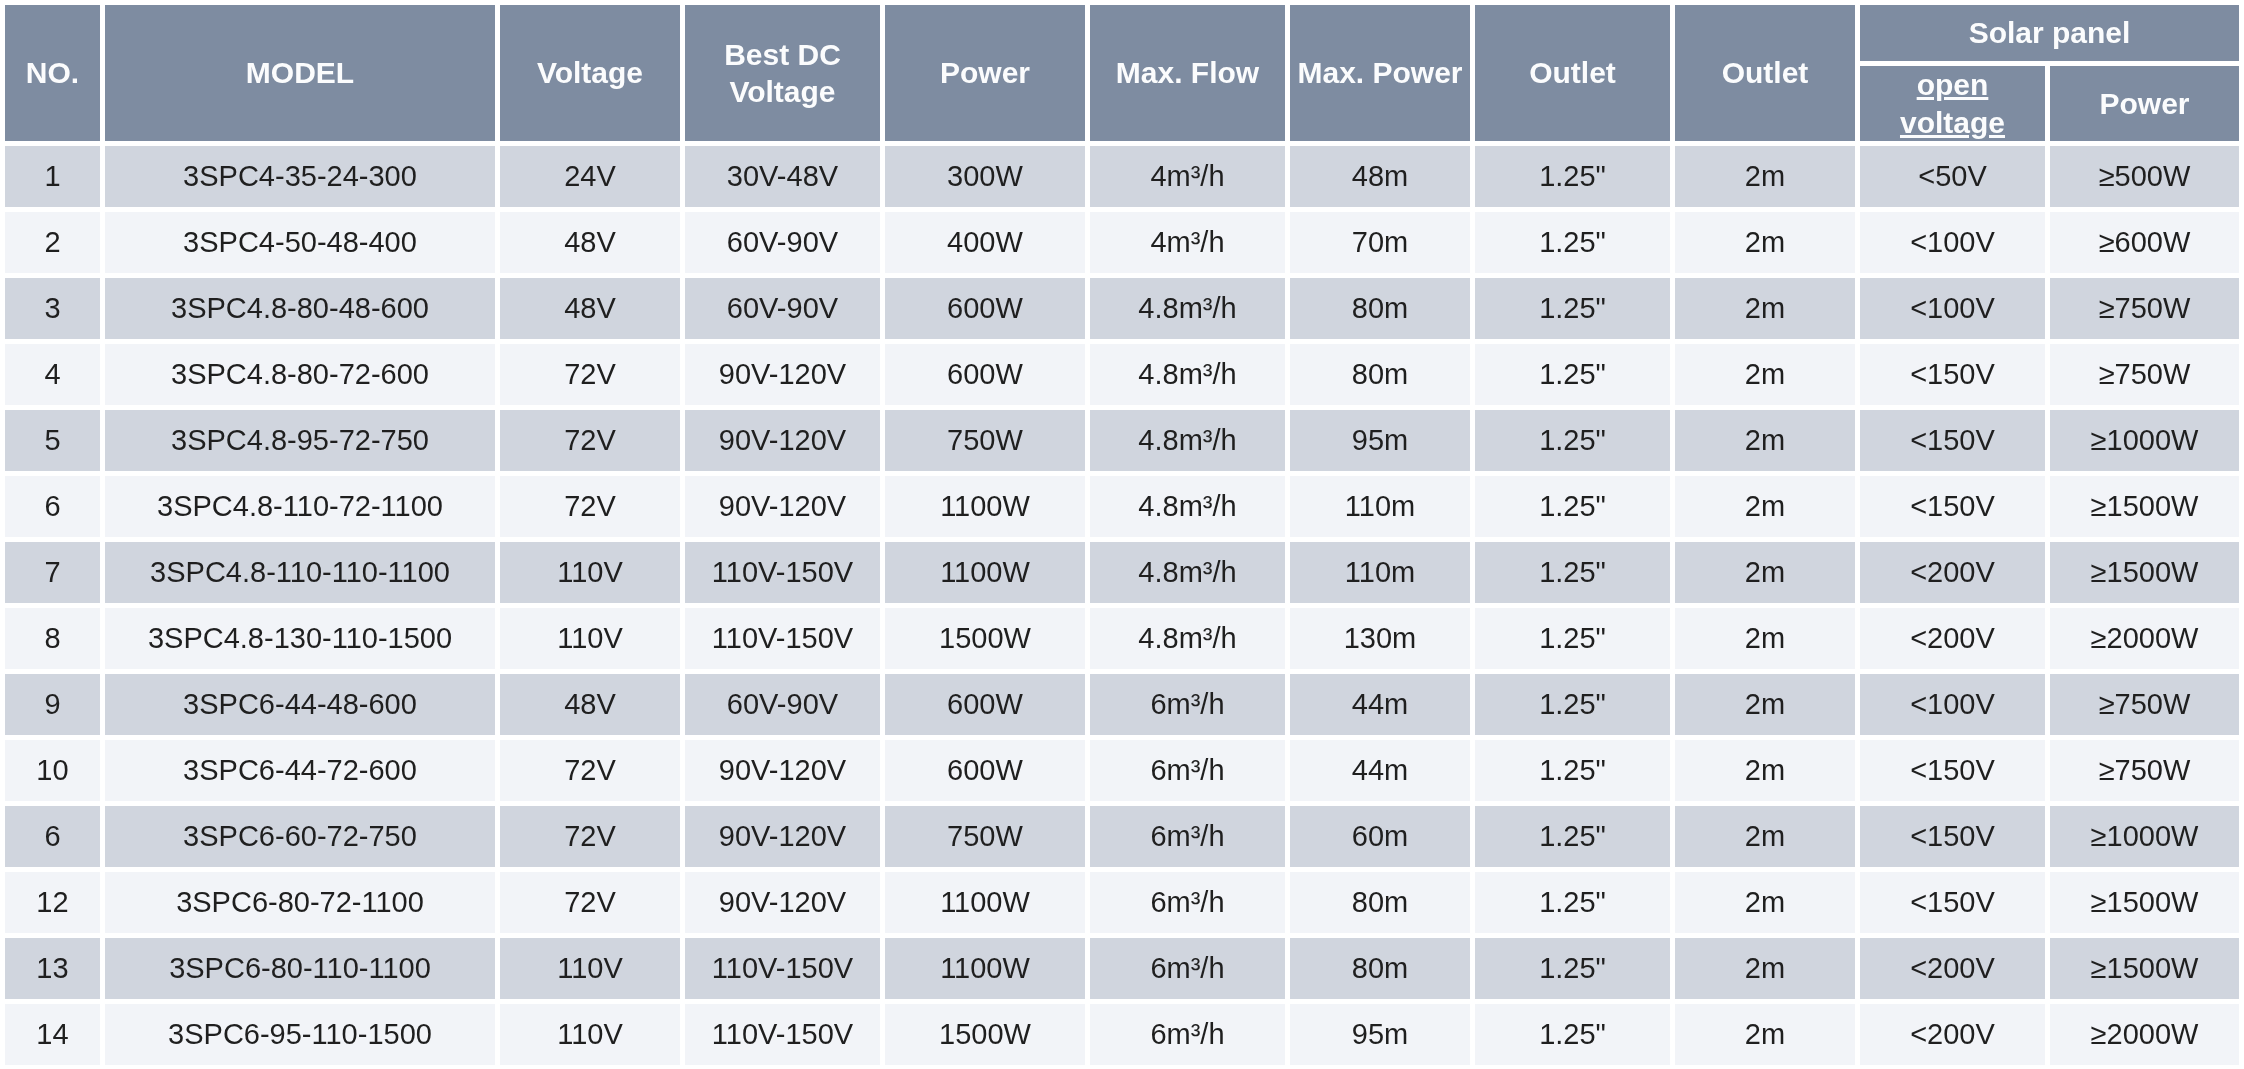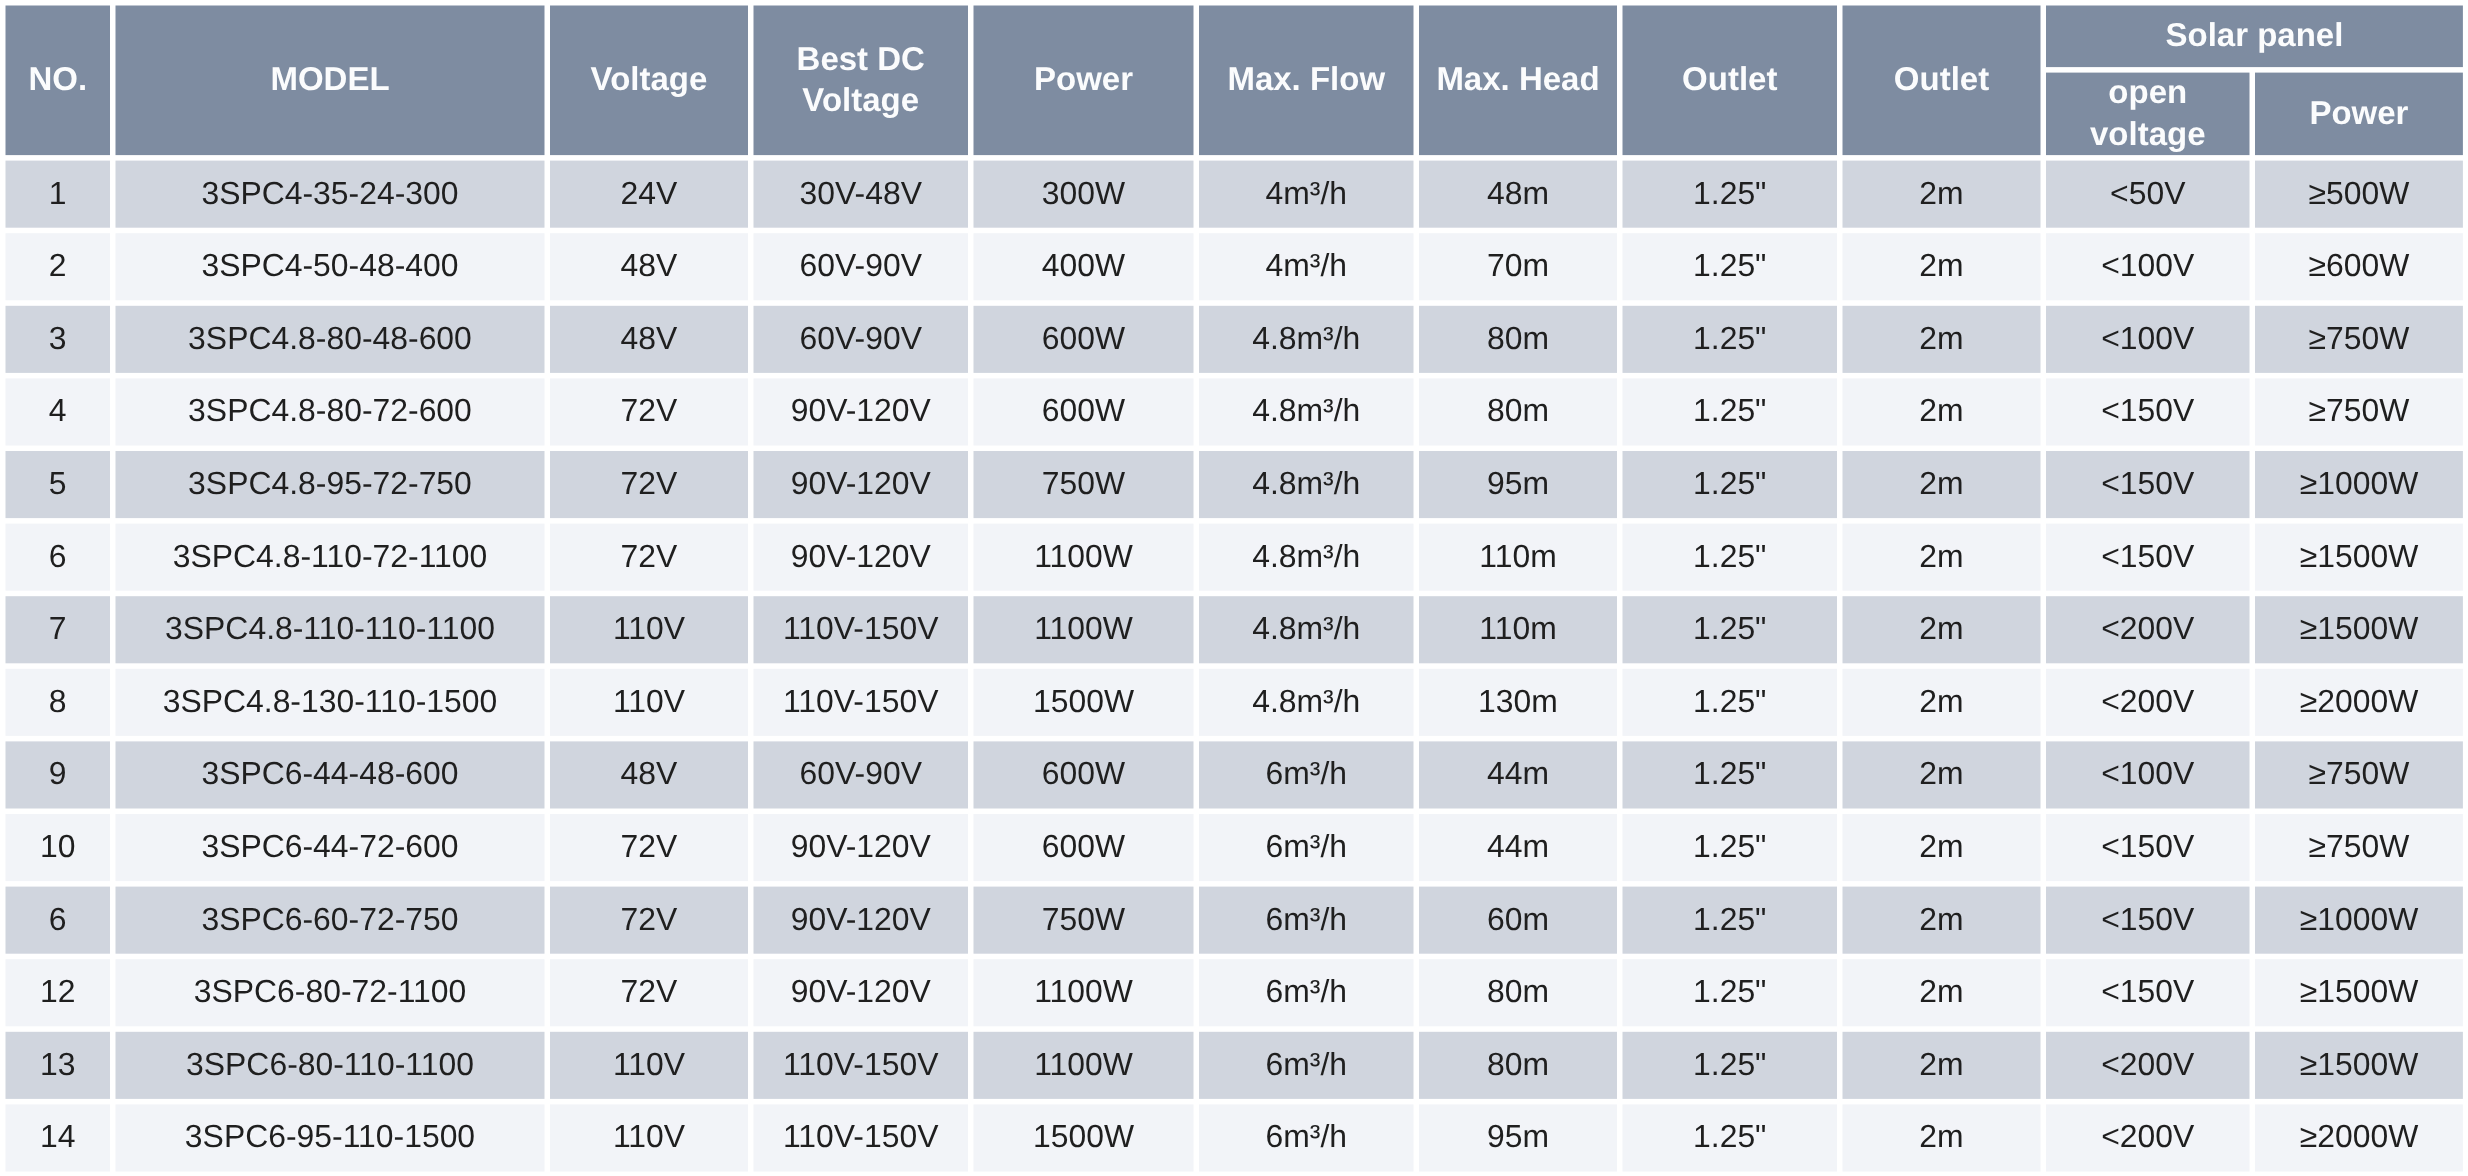--- a/index.html
+++ b/index.html
@@ -31,20 +31,21 @@
     color: #FBFCFD;
     font-weight: bold;
     font-size: 30px;
     line-height: 1.25;
   }
   tr.header-top { height: 56px; }
   tr.header-sub { height: 62px; }
   th.sub-open {
     font-weight: normal;
     font-size: 26px;
+    text-decoration: underline;
   }
   table.spec td {
     height: 61px;
     font-size: 29px;
     color: #1F1F1F;
   }
   tbody tr:nth-child(odd) td  { background: #D0D5DE; }
   tbody tr:nth-child(even) td { background: #F2F4F8; }
 </style>
 </head>
@@ -65,21 +66,21 @@
     <col style="width:189px">
   </colgroup>
   <thead>
     <tr class="header-top">
       <th rowspan="2">NO.</th>
       <th rowspan="2">MODEL</th>
       <th rowspan="2">Voltage</th>
       <th rowspan="2">Best DC Voltage</th>
       <th rowspan="2">Power</th>
       <th rowspan="2">Max. Flow</th>
-      <th rowspan="2">Max. Head</th>
+      <th rowspan="2">Max. Power</th>
       <th rowspan="2">Outlet</th>
       <th rowspan="2">Outlet</th>
       <th colspan="2">Solar panel</th>
     </tr>
     <tr class="header-sub">
       <th class="sub-open">open voltage</th>
       <th>Power</th>
     </tr>
   </thead>
   <tbody>

